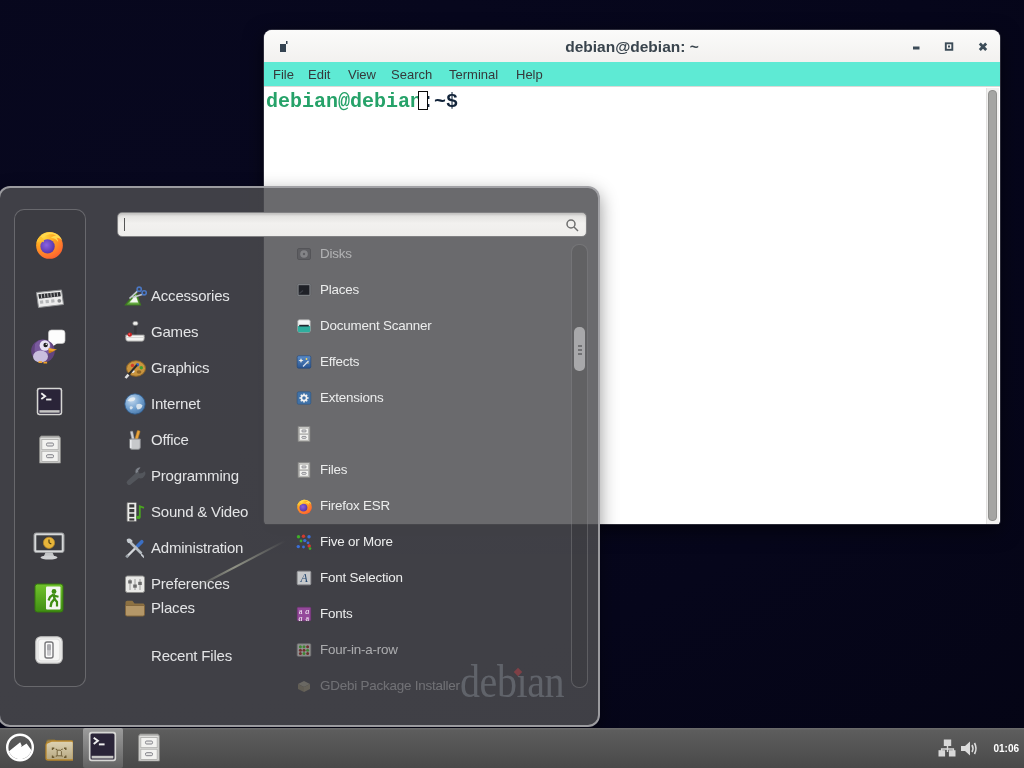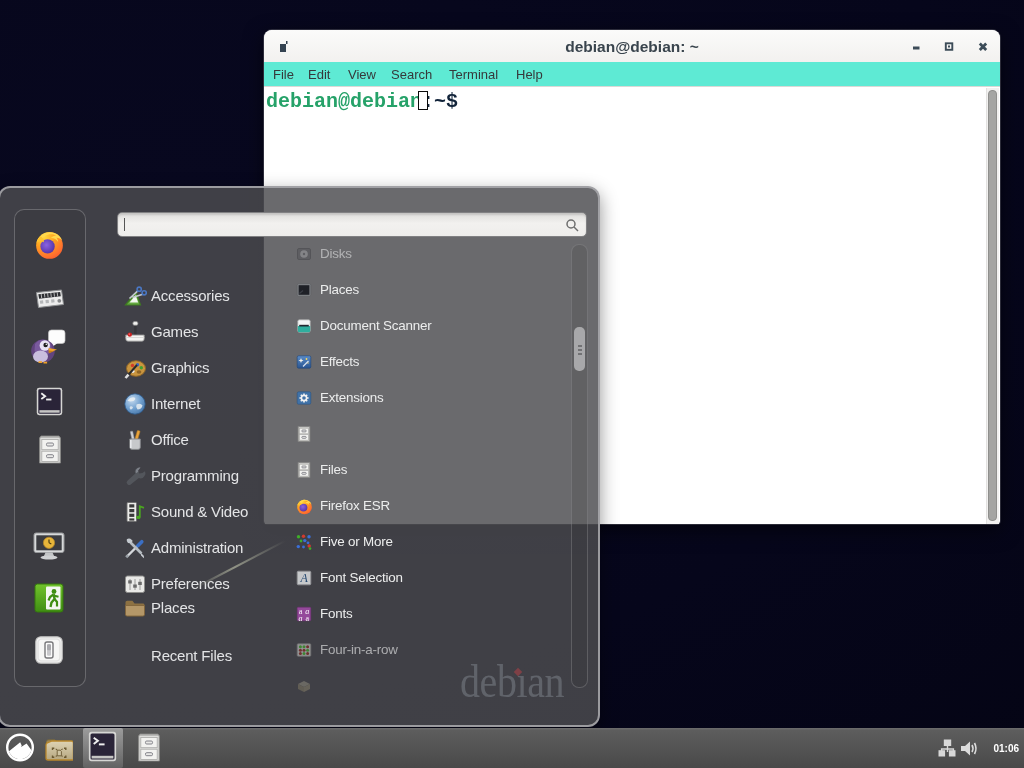--- a/index.html
+++ b/index.html
@@ -511,20 +511,21 @@
             <circle cx="11.6" cy="11.6" r="1.5" fill="#8a2a22"></circle>
  </svg></div>
         <div class="al">Four-in-a-row</div>
       </div>
       <div class="app" style="top:485px;opacity:0.28">
         <div class="ai"><svg width="16" height="16" viewBox="0 0 16 16">
    <path d="M2 6 L8 3 L14 6 L8 9 Z" fill="#d8cfae"></path>
    <path d="M2 6 L8 9 V14 L2 11 Z" fill="#b8a87a"></path>
    <path d="M14 6 L8 9 V14 L14 11 Z" fill="#c9b98a"></path>
  </svg></div>
+        <div class="al">GDebi Package Installer</div>
       </div>
     </div>
   <div id="mscrolltrough"></div>
   <div id="mscrollthumb"></div>
   <div class="grip" style="top:157px"></div>
   <div class="grip" style="top:161px"></div>
   <div class="grip" style="top:165px"></div>
   <div id="swoosh"></div>
   <div id="watermark">debıan</div>
   <div id="wdot"></div>

